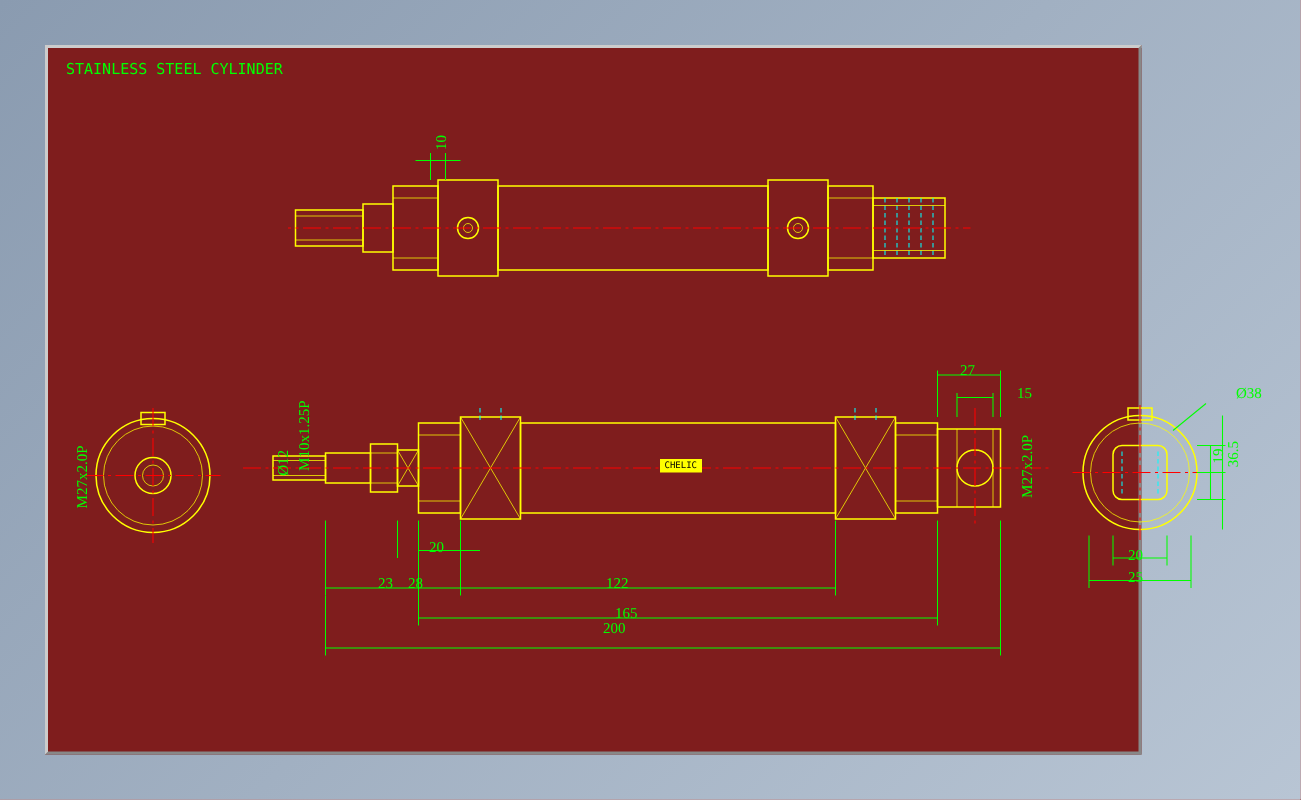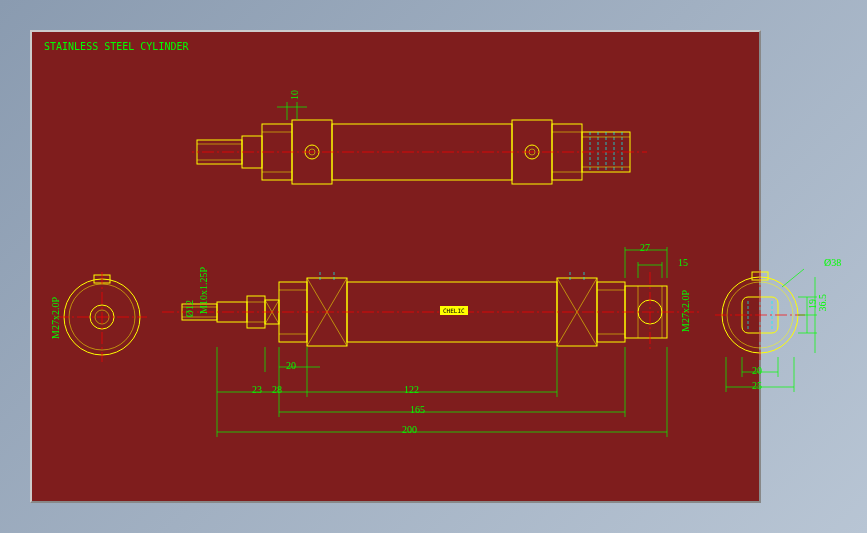--- a/index.html
+++ b/index.html
@@ -154,21 +154,21 @@
   <line class="dimline" x1="500" y1="36" x2="500" y2="20"></line>
   <line class="dimline" x1="463" y1="8" x2="505" y2="8"></line>
   <line class="dimline" x1="476" y1="23" x2="500" y2="23"></line>
 </svg>
 
 <div class="dim" style="left:220px;top:352px">23</div>
 <div class="dim" style="left:240px;top:352px">28</div>
 <div class="dim" style="left:254px;top:328px">20</div>
 <div class="dim" style="left:372px;top:352px">122</div>
 <div class="dim" style="left:378px;top:372px">165</div>
-<div class="dim" style="left:370px;top:392px">200</div>
+<div class="dim" style="left:370px;top:382px">200</div>
 <div class="dim" style="left:608px;top:210px">27</div>
 <div class="dim" style="left:646px;top:225px">15</div>
 <div class="dim v" style="left:152px;top:268px">Ø12</div>
 <div class="dim v" style="left:166px;top:235px">M10x1.25P</div>
 <div class="dim v" style="left:648px;top:258px">M27x2.0P</div>
 
 
 <div class="badge" style="left:408px;top:274px">CHELIC</div>
 
 <svg style="left:680px;top:225px" width="110" height="160">

